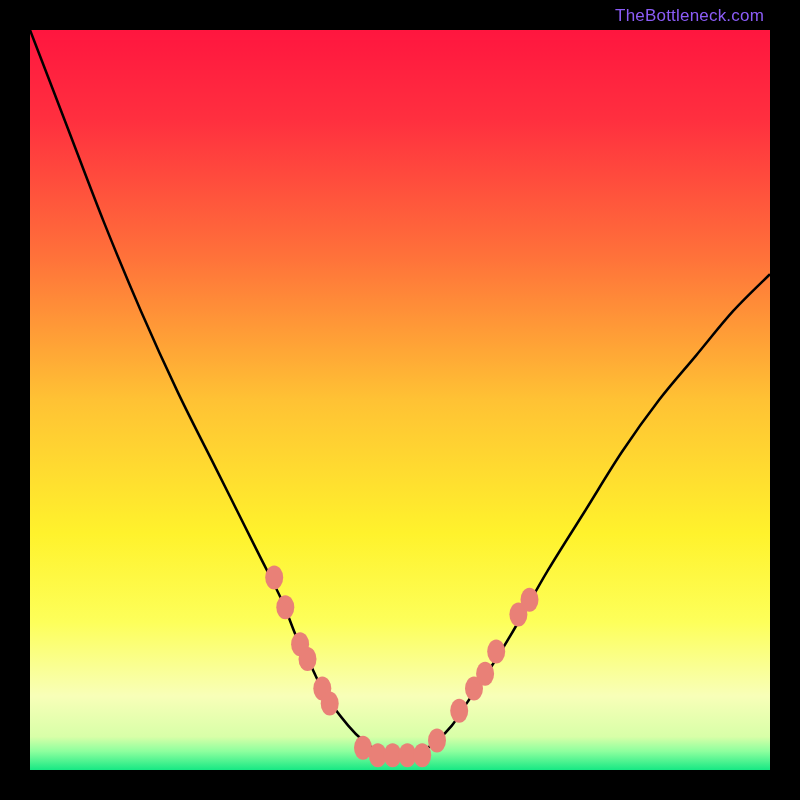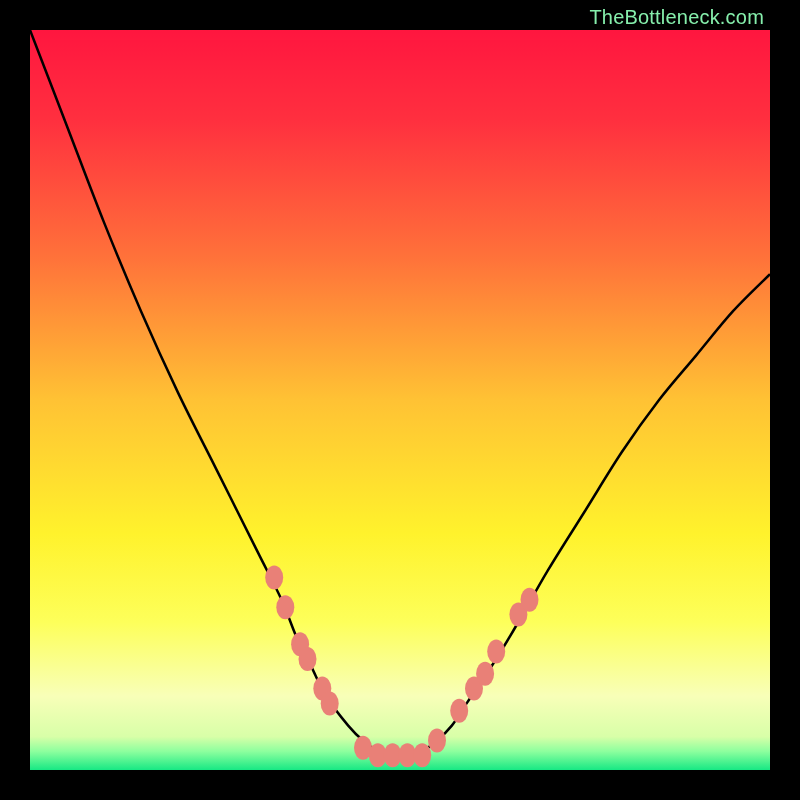--- a/index.html
+++ b/index.html
@@ -20,22 +20,22 @@
     box-sizing: border-box;
   }
   .plot-bg {
     position: absolute;
     left: 0; top: 0; width: 100%; height: 100%;
   }
   .watermark {
     position: absolute;
     top: 6px;
     right: 36px;
-    color: #86efac;
-    font-size: 20px;
+    color: #8b5cf6;
+    font-size: 17px;
     letter-spacing: 0.2px;
     font-weight: 400;
     text-align: center;
   }
   svg {
     position: absolute;
     left: 30px;
     top: 30px;
   }
 </style>

